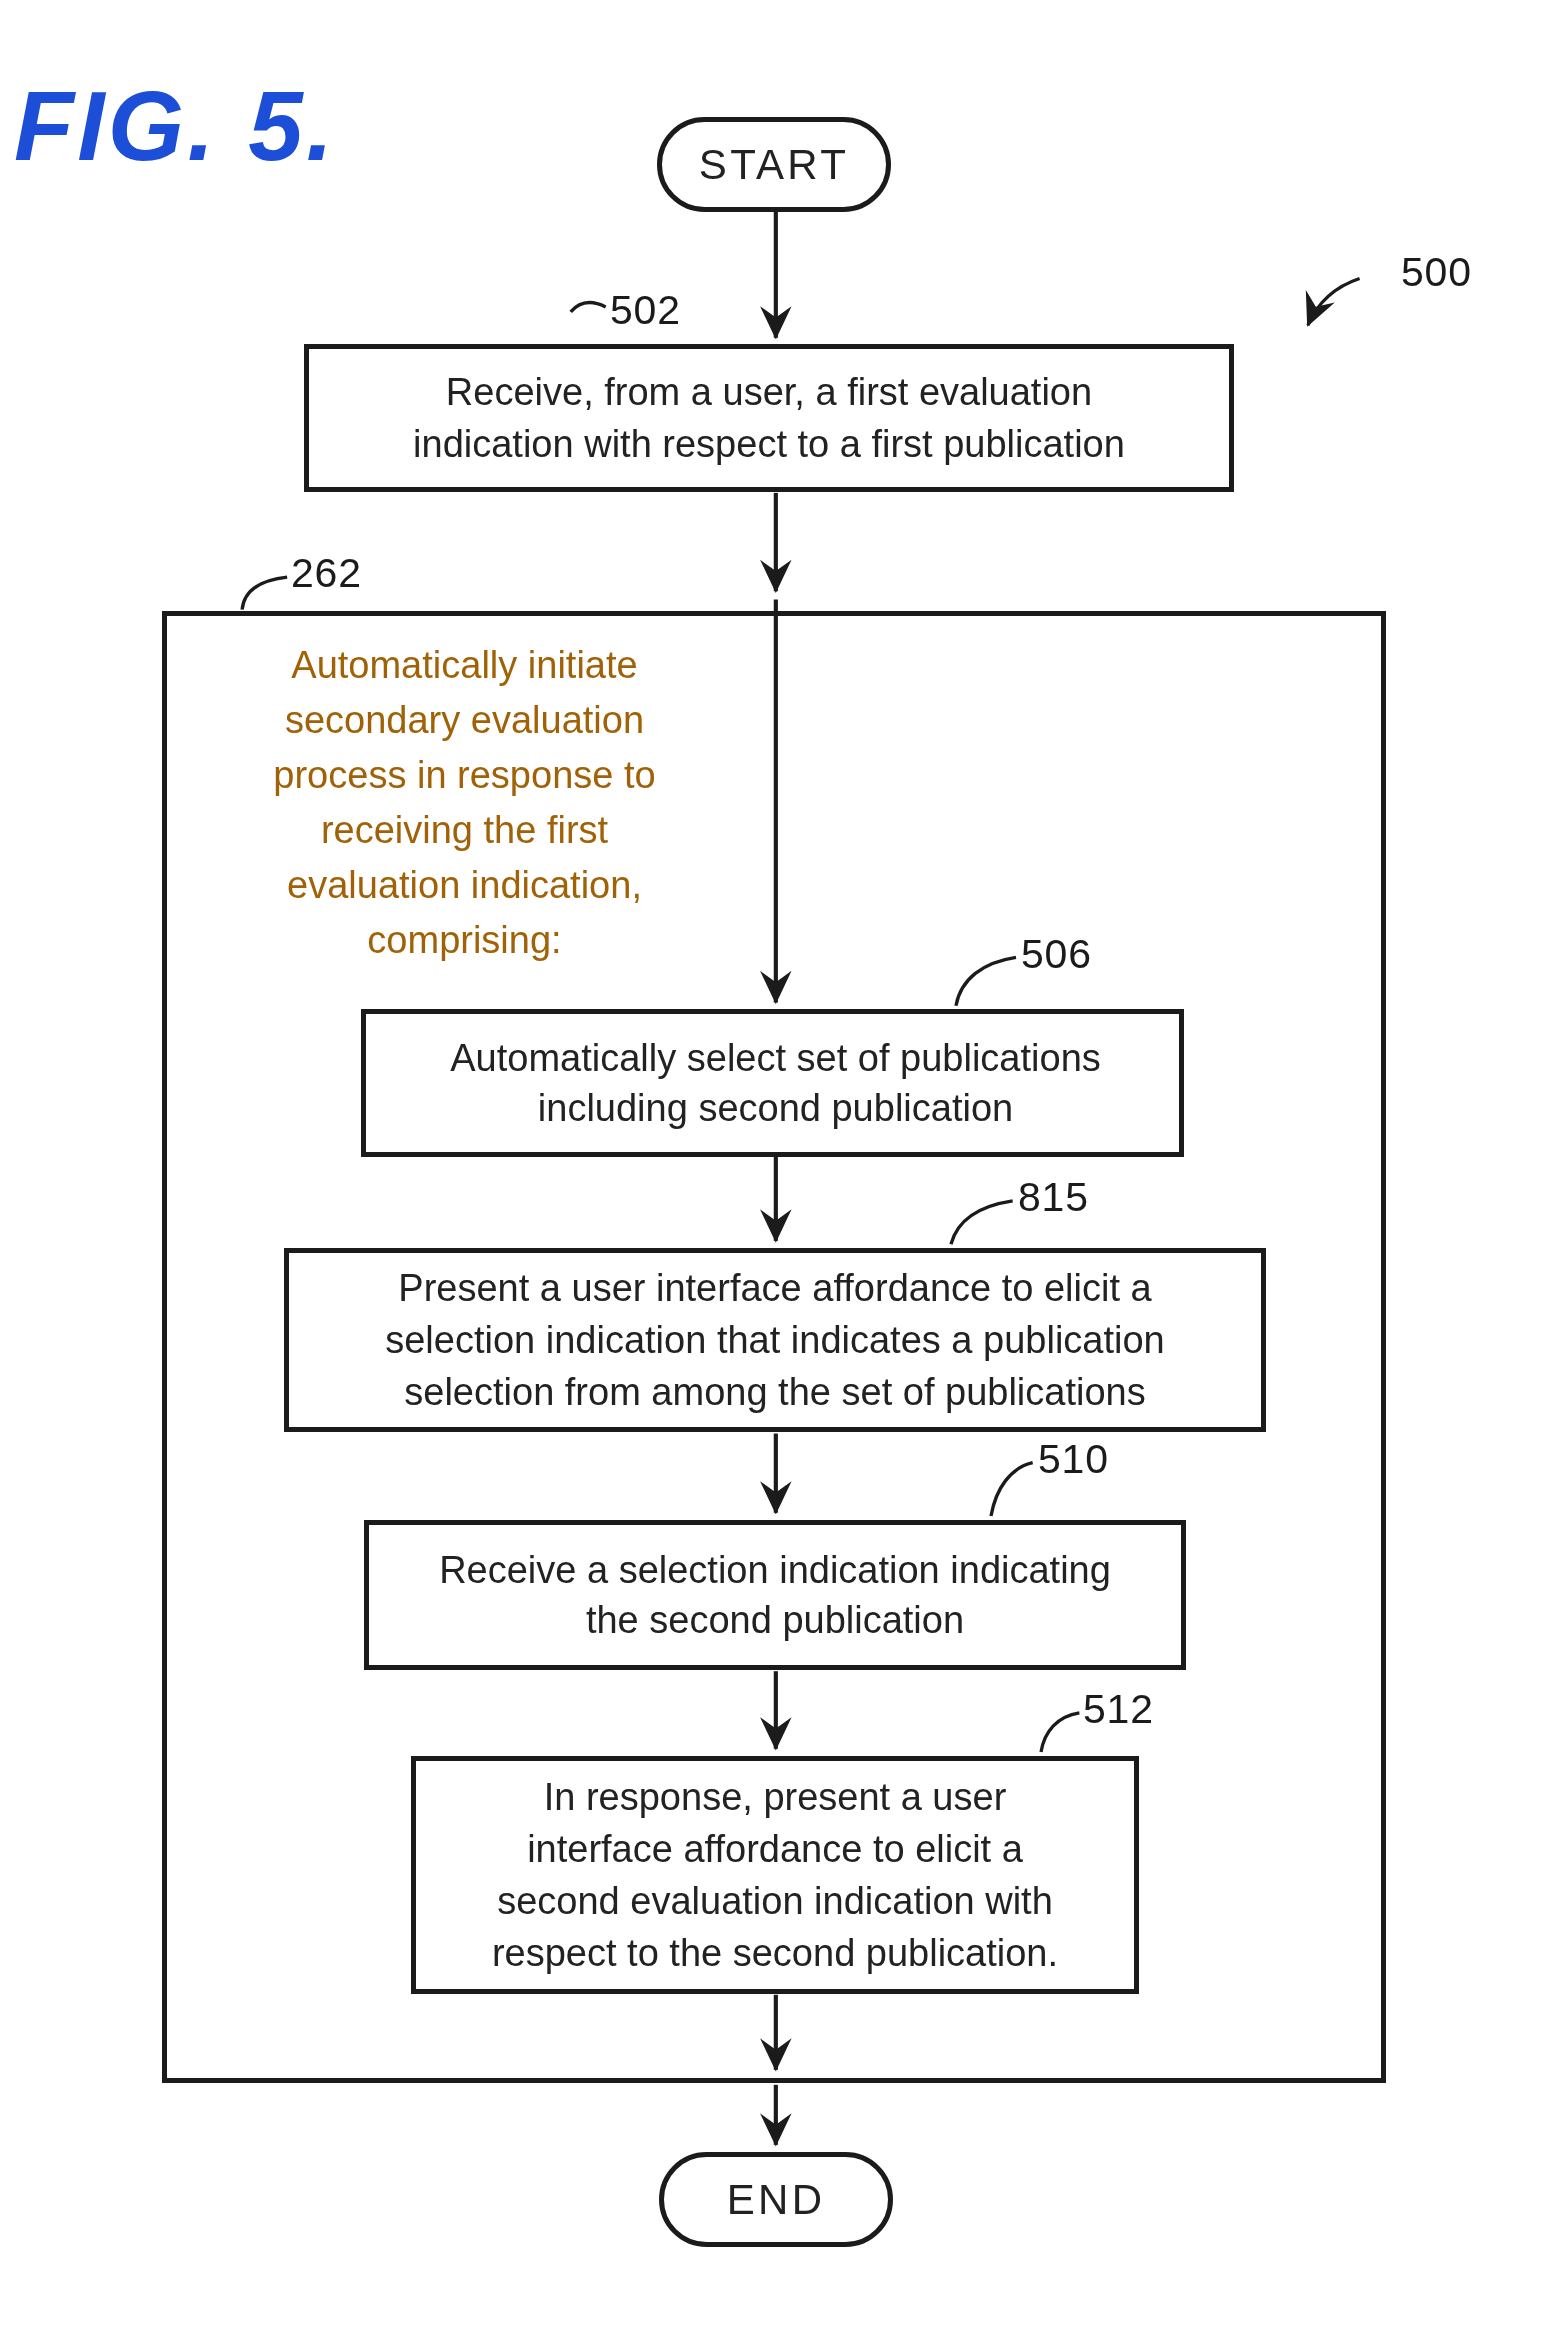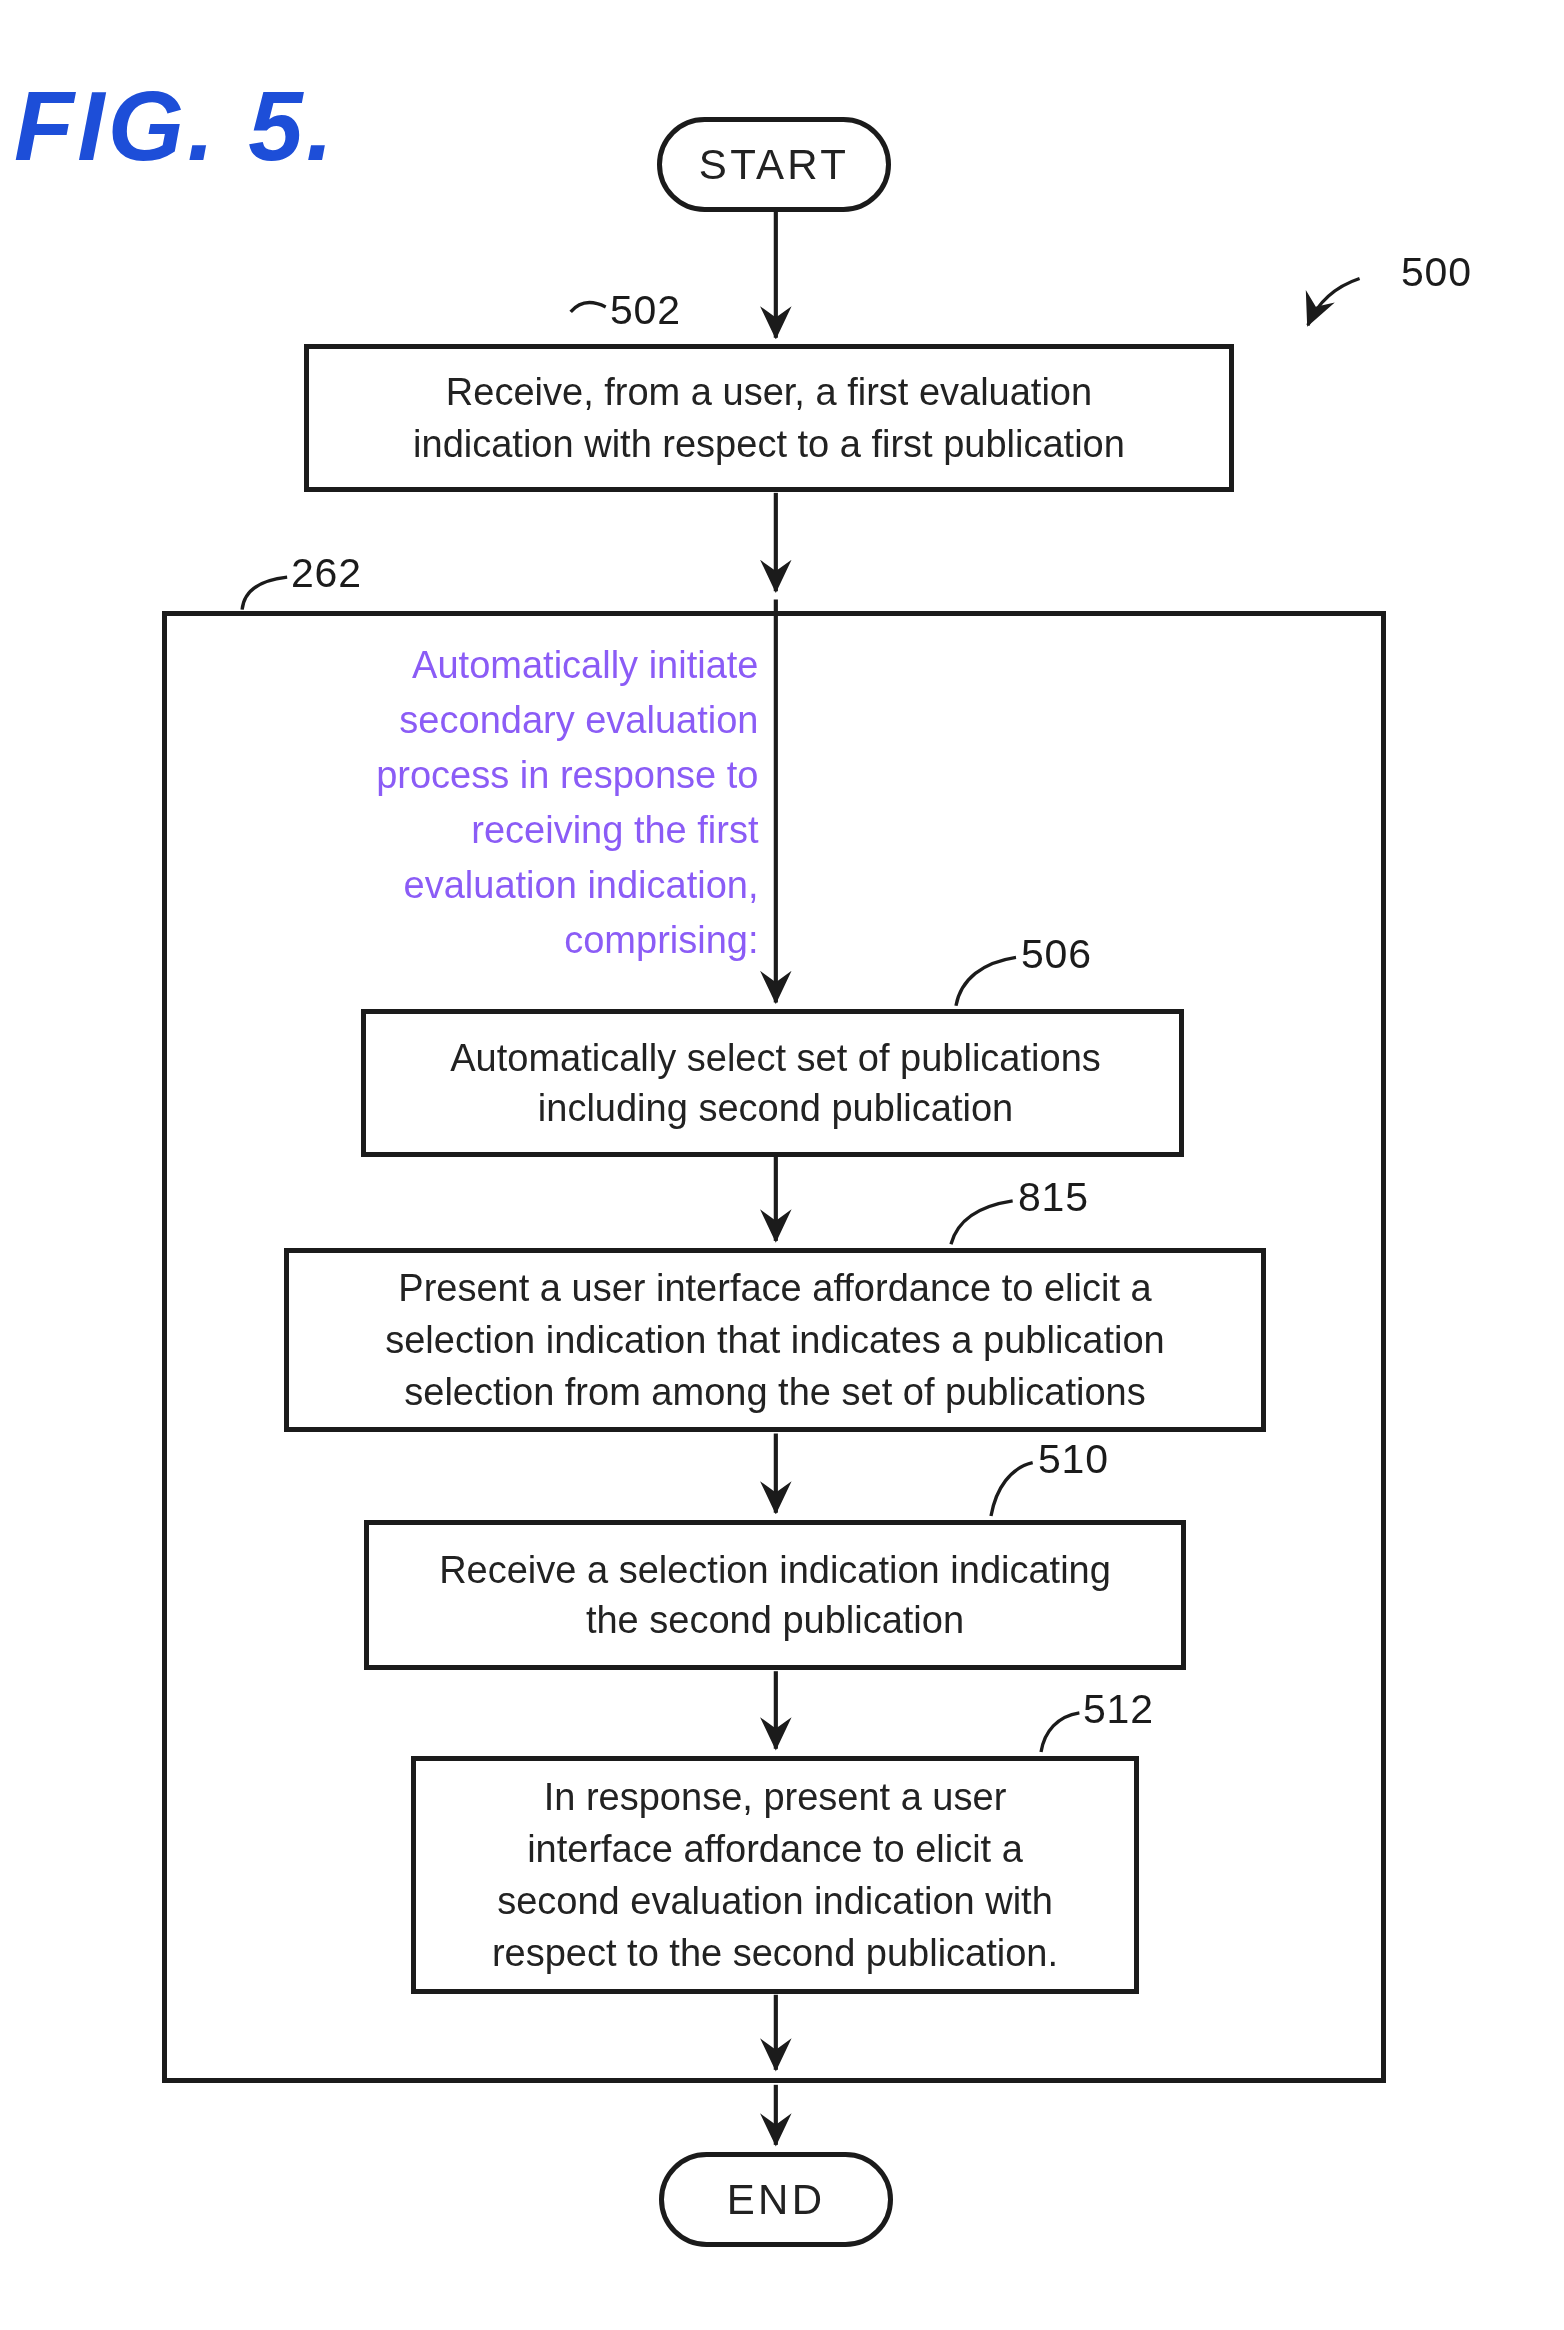--- a/index.html
+++ b/index.html
@@ -31,21 +31,21 @@
     text-align:center;box-sizing:border-box;color:#222;
   }
   #box-502{left:304px;top:344px;width:930px;height:148px;font-size:38px;line-height:52px;}
   #box-504{left:162px;top:611px;width:1224px;height:1472px;background:transparent;}
   #box-506{left:361px;top:1009px;width:823px;height:148px;font-size:38px;line-height:50px;padding-left:6px;}
   #box-508{left:284px;top:1248px;width:982px;height:184px;font-size:38px;line-height:52px;}
   #box-510{left:364px;top:1520px;width:822px;height:150px;font-size:38px;line-height:50px;}
   #box-512{left:411px;top:1756px;width:728px;height:238px;font-size:38px;line-height:52px;}
   .container-text{
     position:absolute;left:22.5px;top:22px;width:550px;
-    font-size:38px;line-height:55px;text-align:right;color:#8b5cf6;margin-left:19px;
+    font-size:38px;line-height:55px;text-align:center;color:#a16207;
   }
   .container-text div{white-space:nowrap;}
   .ref-label{
     position:absolute;font-size:41px;color:#1b1b1b;letter-spacing:0.8px;
   }
   #ref-500{left:1401px;top:249px;}
   #ref-502{left:610px;top:287px;}
   #ref-504{left:291px;top:550px;}
   #ref-506{left:1021px;top:931px;}
   #ref-508{left:1018px;top:1174px;}

